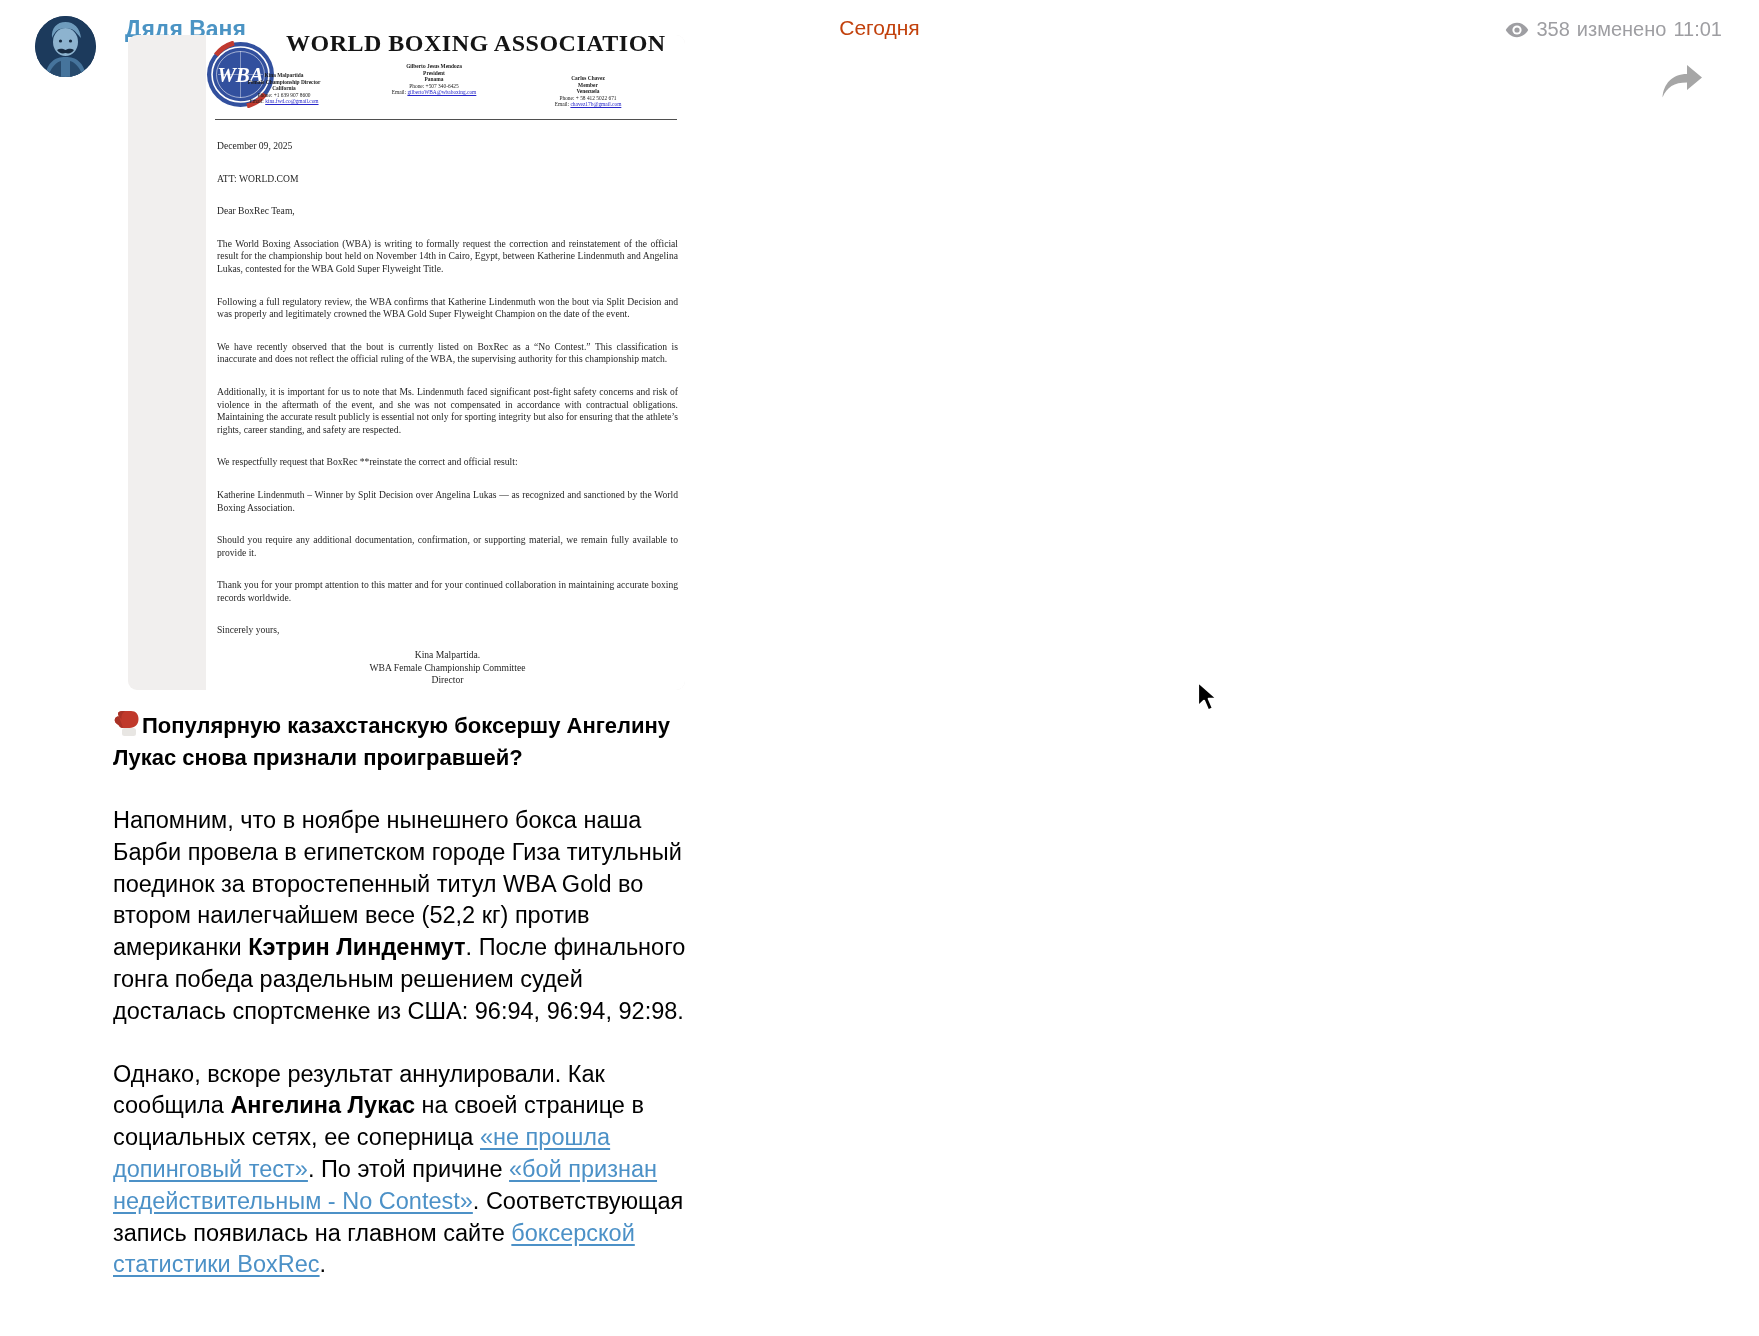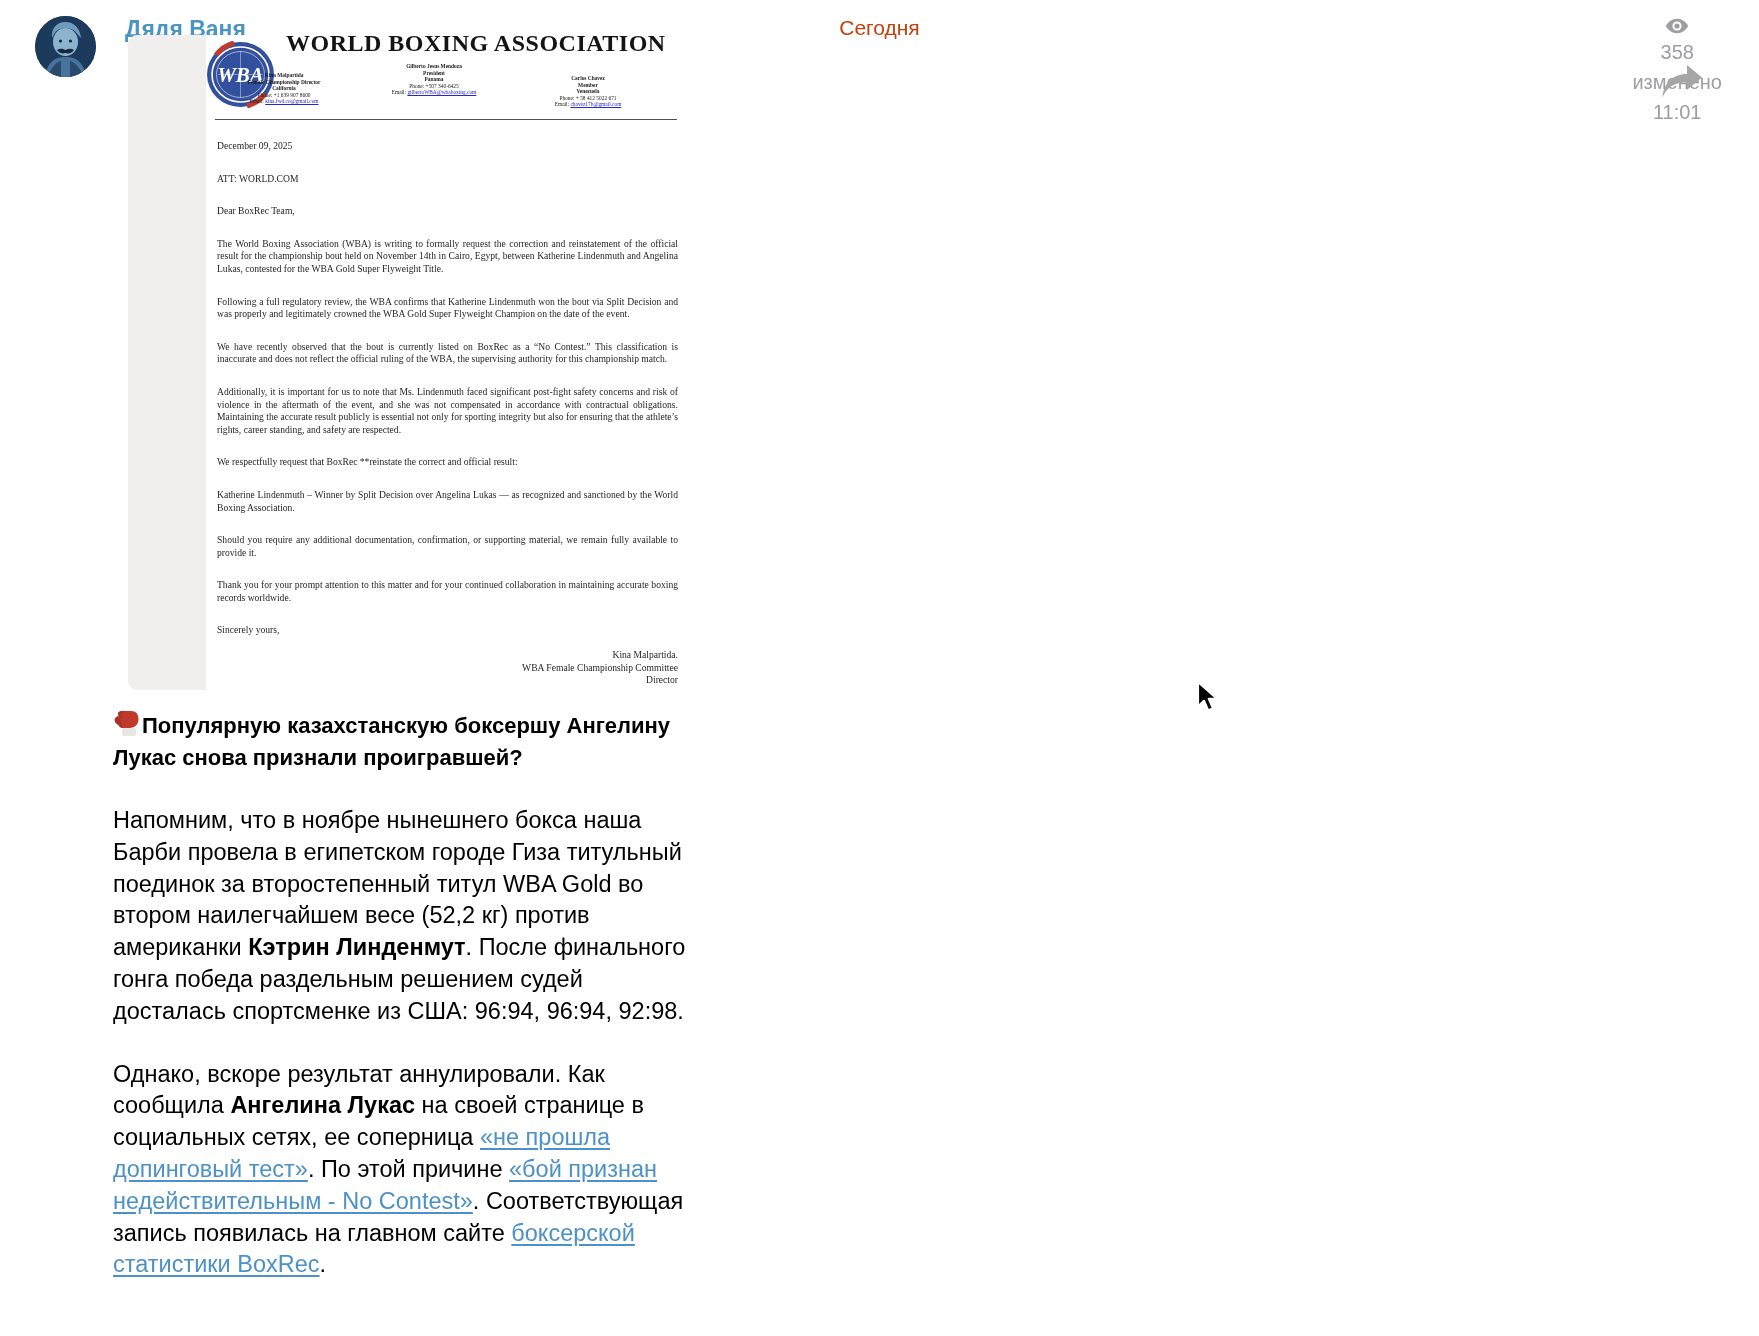--- a/index.html
+++ b/index.html
@@ -2,21 +2,21 @@
 <html><head>
 <meta charset="utf-8">
 <style>
   html,body{margin:0;padding:0;}
   body{width:1759px;height:1336px;position:relative;background:#ffffff;overflow:hidden;
        font-family:"Liberation Sans",sans-serif;-webkit-font-smoothing:antialiased;}
   .abs{position:absolute;}
 
   
   .day-sep{left:0;right:0;top:16px;text-align:center;color:#c2410c;font-size:21px;font-weight:400;}
-  .meta{top:18px;right:37px;display:flex;align-items:center;gap:7px;color:#9e9ea2;font-size:20px;flex-direction:column;}
+  .meta{top:18px;right:37px;display:flex;align-items:center;gap:7px;color:#9e9ea2;font-size:20px;}
   .share{left:1660px;top:64px;width:44px;height:38px;}
 
   
   .avatar{left:35px;top:16px;width:61px;height:61px;border-radius:50%;overflow:hidden;background:#1c3a5c;}
   .ch-name{left:113px;top:16px;font-size:23px;font-weight:700;color:#4b94c4;margin-left:12px;}
 
   
   .attachment{left:128px;top:35px;width:557px;height:655px;border-radius:9px;overflow:hidden;background:#f1efee;}
   .page{position:absolute;left:78px;top:0;width:479px;height:655px;background:#ffffff;color:#222;}
   .org-title{position:absolute;left:80px;top:-7px;width:400px;text-align:left;
@@ -25,21 +25,21 @@
   .logo{position:absolute;left:0px;top:6px;width:69px;height:67px;}
   .hcol{position:absolute;text-align:center;font-family:"Liberation Serif",serif;
         font-size:5.4px;line-height:6.6px;color:#1c1c1c;}
   .hcol .hb{font-weight:700;}
   .hmail{color:#2626c9;text-decoration:underline;}
   .rule{position:absolute;left:9px;top:84px;width:462px;height:1px;background:#4f4f4f;}
   .lbody{position:absolute;left:11px;top:99px;width:461px;
          font-family:"Liberation Serif",serif;font-size:9.6px;line-height:12.6px;color:#262626;}
   .lbody p{margin:0 0 20px;text-align:justify;}
   .lbody p.nj{text-align:left;}
-  .lbody .sig{margin:0;text-align:right;}
+  .lbody .sig{margin:0;text-align:center;}
   .lbody .closing{margin-bottom:12px;}
 
   
   .caption{left:113px;top:702px;width:576px;color:#000;font-size:23.5px;line-height:31.8px;}
   .cap-title{font-weight:700;font-size:22px;line-height:32px;margin:8px 0 31px;}
   .cap-p{margin:0 0 31px;}
   .caption b{font-weight:700;}
   a.lnk{color:#4c91c7;text-decoration:underline;text-underline-offset:3px;cursor:pointer;}
   .glove{width:27px;height:27px;vertical-align:-4px;margin-right:2px;}
 

